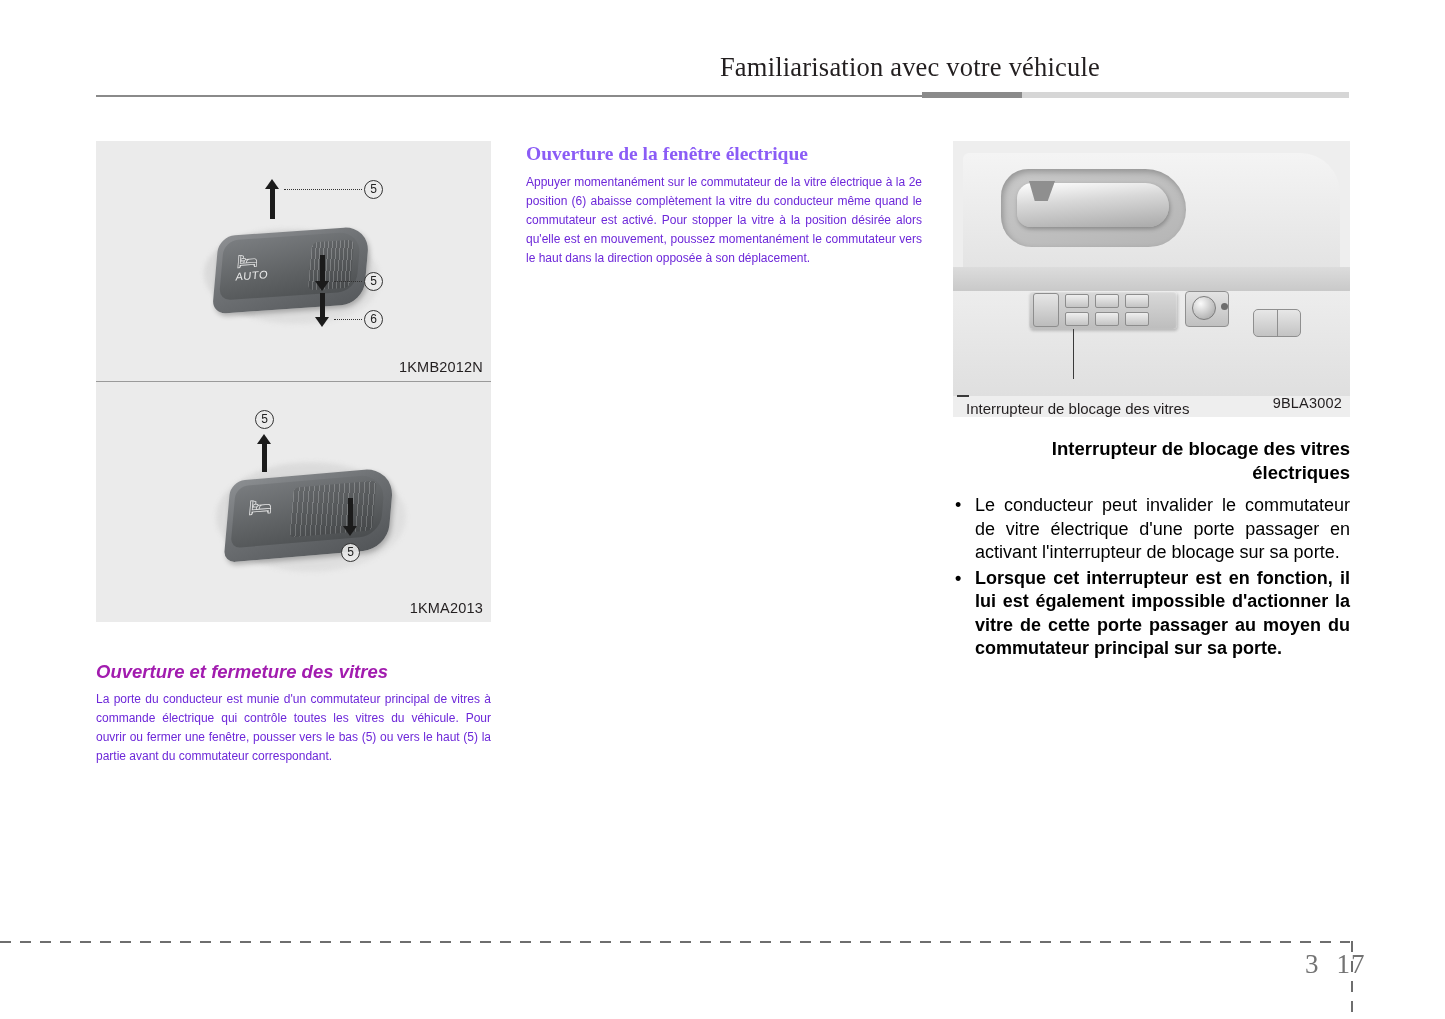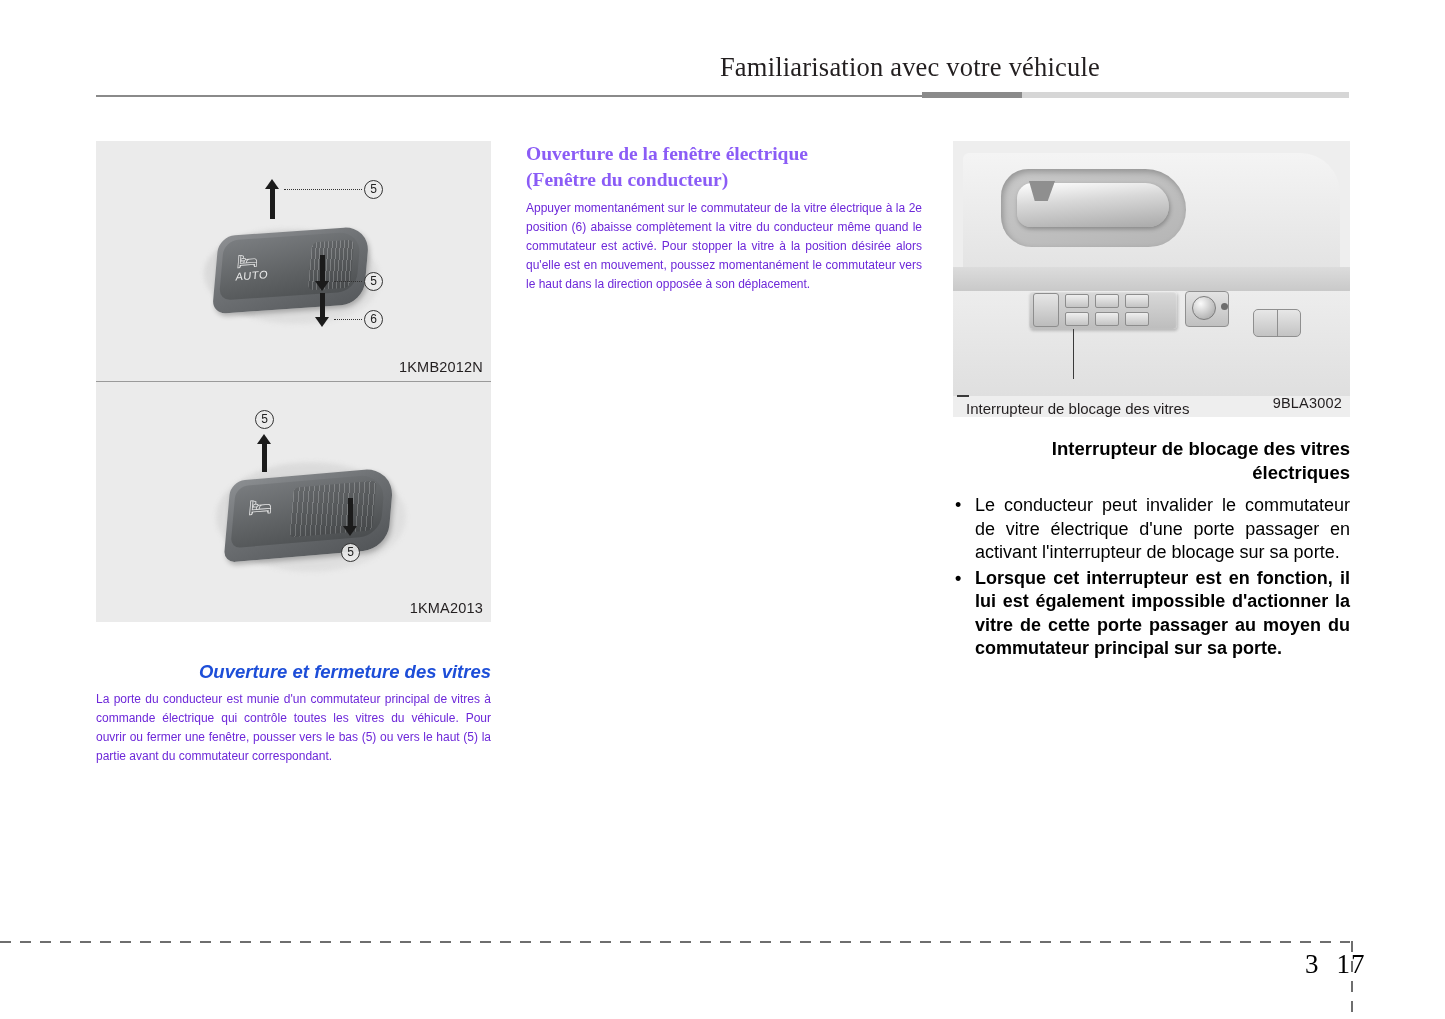--- a/index.html
+++ b/index.html
@@ -99,22 +99,21 @@
     font-weight: bold;
     font-size: 19.5px;
     line-height: 26px;
     color: #8b5cf6;
   }
   .h-bold-italic {
     font-family: "Liberation Sans", sans-serif;
     font-weight: bold;
     font-style: italic;
     font-size: 18.5px;
-    color: #1d4ed8;
-    text-align: right;
+    color: #a21caf;
   }
   .h-bold-sans {
     font-family: "Liberation Sans", sans-serif;
     font-weight: bold;
     font-size: 18.5px;
     line-height: 24px;
     color: #000;
     text-align: right;
   }
   .body-text {
@@ -170,21 +169,21 @@
     background: repeating-linear-gradient(to bottom,
       #6e6e6e 0px, #6e6e6e 11px, rgba(0,0,0,0) 11px, rgba(0,0,0,0) 20px);
   }
   .page-num {
     position: absolute;
     left: 1305px;
     top: 949px;
     width: 120px;
     font-family: "Liberation Serif", serif;
     font-size: 27px;
-    color: #000000;
+    color: #737373;
     letter-spacing: 1px;
     white-space: nowrap;
   }
   .page-num .chapter { margin-right: 17px; }
 
   
   .sw1-blob {
     position: absolute;
     left: 108px; top: 88px;
     width: 175px; height: 95px;
@@ -502,21 +501,20 @@
   </div>
 
   <div style="margin-top:39px;">
     <div class="h-bold-italic">Ouverture et fermeture des vitres</div>
     <div class="body-text just-all" style="margin-top:7px;">La porte du conducteur est munie d'un commutateur principal de vitres à commande électrique qui contrôle toutes les vitres du véhicule. Pour ouvrir ou fermer une fenêtre, pousser vers le bas (5) ou vers le haut (5) la partie avant du commutateur correspondant.</div>
   </div>
 </div>
 
 <div class="col col-mid">
   <div class="h-bold-serif">Ouverture de la fenêtre électrique</div>
-  <div class="h-bold-serif">(Fenêtre du conducteur)</div>
   <div class="body-text just-all" style="margin-top:6px;">Appuyer momentanément sur le commutateur de la vitre électrique à la 2e position (6) abaisse complètement la vitre du conducteur même quand le commutateur est activé. Pour stopper la vitre à la position désirée alors qu'elle est en mouvement, poussez momentanément le commutateur vers le haut dans la direction opposée à son déplacement.</div>
 </div>
 
 <div class="col col-right">
 
   <div class="figure fig3">
     <div class="door-wrap">
       <div class="door-upper"></div>
       <div class="handle-recess"></div>
       <div class="handle-bar"></div>

